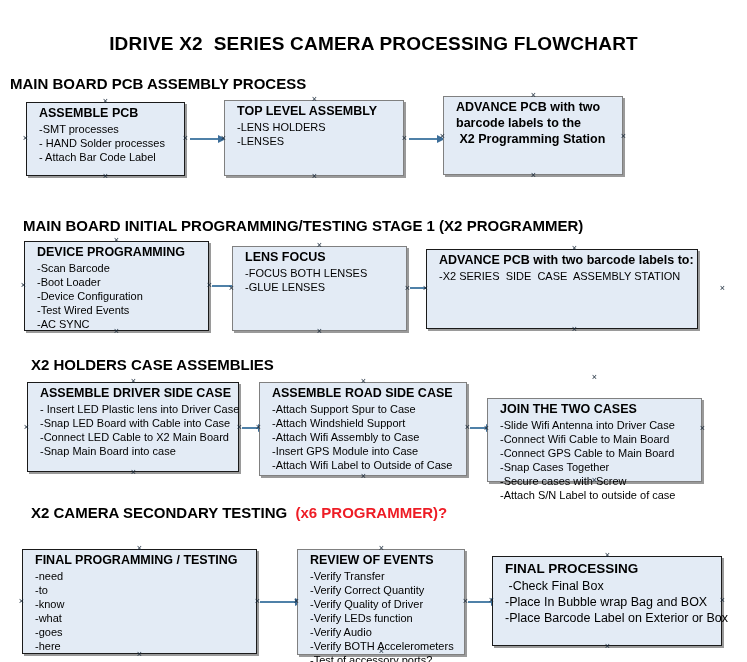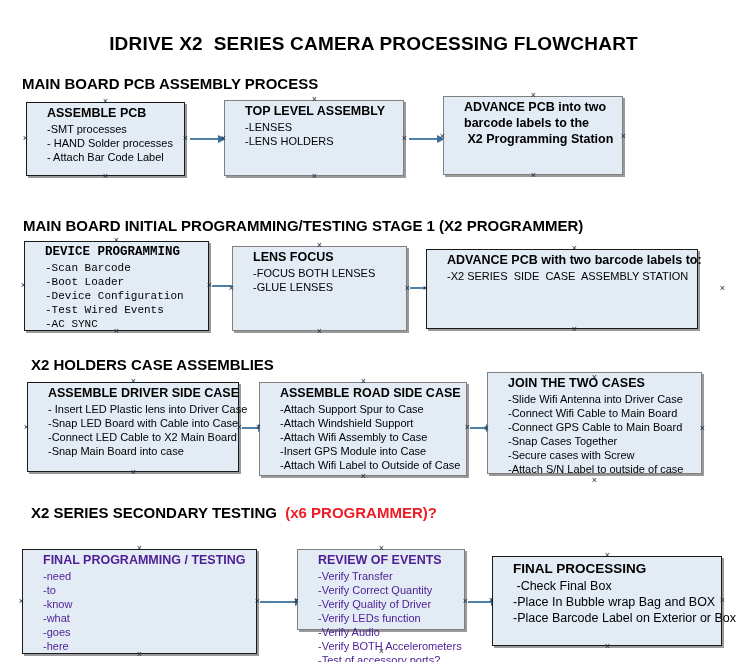--- a/index.html
+++ b/index.html
@@ -44,41 +44,41 @@
   .section-head .accent {
     color: #ee1c25;
   }
   
   .node {
     position: absolute;
     background: #e3ebf5;
     border: 1px solid #1a1a1a;
     box-sizing: border-box;
     box-shadow: 2px 2px 0 0 #9a9a9a;
-    padding: 3px 4px 0 20px;
+    padding: 3px 4px 0 12px;
   }
   .node.gray-edge {
     border-color: #808080;
     border-right-color: #808080;
   }
   .node .node-title {
     font-size: 12.5px;
     font-weight: bold;
     line-height: 15px;
     white-space: pre;
     margin-bottom: 1px;
   }
   .node .node-line {
     font-size: 11px;
     line-height: 14px;
     white-space: pre;
   }
   .node.red .node-title,
   .node.red .node-line {
-    color: #4c1d95;
+    color: #000000;
   }
   .node.big-title .node-title {
     font-size: 13.5px;
     line-height: 17px;
   }
   .node.big-line .node-line {
     font-size: 12.5px;
     line-height: 16px;
   }
   .node.overflow {
@@ -115,60 +115,60 @@
   }
   .xmark::before { content: "\00D7"; }
 </style>
 </head>
 <body>
 
 <div id="canvas">
 
   <div class="title">IDRIVE X2  SERIES CAMERA PROCESSING FLOWCHART</div>
 
-  <div class="section-head" style="left:22px; top:59px;">MAIN BOARD PCB ASSEMBLY PROCESS</div>
+  <div class="section-head" style="left:10px; top:59px;">MAIN BOARD PCB ASSEMBLY PROCESS</div>
 
   <div class="node" style="left:26px; top:86px; width:159px; height:74px;">
     <div class="node-title">ASSEMBLE PCB</div>
     <div class="node-line">-SMT processes</div>
     <div class="node-line">- HAND Solder processes</div>
     <div class="node-line">- Attach Bar Code Label</div>
   </div>
   <span class="xmark" style="left:102px; top:82px;"></span>
   <span class="xmark" style="left:102px; top:157px;"></span>
   <span class="xmark" style="left:22px; top:119px;"></span>
   <span class="xmark" style="left:182px; top:119px;"></span>
 
   <div class="arrow" style="left:190px; top:122px; width:29px;"></div>
 
   <div class="node gray-edge" style="left:224px; top:84px; width:180px; height:76px;">
     <div class="node-title">TOP LEVEL ASSEMBLY</div>
+    <div class="node-line">-LENS HOLDERS</div>
     <div class="node-line">-LENSES</div>
-    <div class="node-line">-LENS HOLDERS</div>
   </div>
   <span class="xmark" style="left:311px; top:80px;"></span>
   <span class="xmark" style="left:311px; top:157px;"></span>
   <span class="xmark" style="left:220px; top:119px;"></span>
   <span class="xmark" style="left:401px; top:119px;"></span>
 
   <div class="arrow" style="left:409px; top:122px; width:29px;"></div>
 
   <div class="node gray-edge" style="left:443px; top:80px; width:180px; height:79px;">
-    <div class="node-title">ADVANCE PCB into two</div>
+    <div class="node-title">ADVANCE PCB with two</div>
     <div class="node-title">barcode labels to the</div>
     <div class="node-title"> X2 Programming Station</div>
   </div>
   <span class="xmark" style="left:530px; top:76px;"></span>
   <span class="xmark" style="left:530px; top:156px;"></span>
   <span class="xmark" style="left:439px; top:117px;"></span>
   <span class="xmark" style="left:620px; top:117px;"></span>
 
   <div class="section-head" style="left:23px; top:201px;">MAIN BOARD INITIAL PROGRAMMING/TESTING STAGE 1 (X2 PROGRAMMER)</div>
 
-  <div class="node" style="left:24px; top:225px; width:185px; height:90px;font-family:Liberation Mono, monospace;">
+  <div class="node" style="left:24px; top:225px; width:185px; height:90px;">
     <div class="node-title">DEVICE PROGRAMMING</div>
     <div class="node-line">-Scan Barcode</div>
     <div class="node-line">-Boot Loader</div>
     <div class="node-line">-Device Configuration</div>
     <div class="node-line">-Test Wired Events</div>
     <div class="node-line">-AC SYNC</div>
   </div>
   <span class="xmark" style="left:113px; top:221px;"></span>
   <span class="xmark" style="left:113px; top:312px;"></span>
   <span class="xmark" style="left:20px; top:266px;"></span>
@@ -221,53 +221,53 @@
     <div class="node-line">-Insert GPS Module into Case</div>
     <div class="node-line">-Attach Wifi Label to Outside of Case</div>
   </div>
   <span class="xmark" style="left:360px; top:362px;"></span>
   <span class="xmark" style="left:360px; top:457px;"></span>
   <span class="xmark" style="left:255px; top:408px;"></span>
   <span class="xmark" style="left:464px; top:408px;"></span>
 
   <div class="arrow" style="left:470px; top:411px; width:17px;"></div>
 
-  <div class="node gray-edge" style="left:487px; top:356px; width:215px; height:102px;">
+  <div class="node gray-edge" style="left:487px; top:382px; width:215px; height:84px;">
     <div class="node-title">JOIN THE TWO CASES</div>
     <div class="node-line">-Slide Wifi Antenna into Driver Case</div>
     <div class="node-line">-Connect Wifi Cable to Main Board</div>
     <div class="node-line">-Connect GPS Cable to Main Board</div>
     <div class="node-line">-Snap Cases Together</div>
     <div class="node-line">-Secure cases with Screw</div>
     <div class="node-line">-Attach S/N Label to outside of case</div>
   </div>
   <span class="xmark" style="left:591px; top:358px;"></span>
   <span class="xmark" style="left:591px; top:461px;"></span>
   <span class="xmark" style="left:483px; top:409px;"></span>
   <span class="xmark" style="left:699px; top:409px;"></span>
 
-  <div class="section-head" style="left:31px; top:488px;"><span>X2 SERIES SECONDARY TESTING </span><span class="accent"> (x6 PROGRAMMER)?</span></div>
+  <div class="section-head" style="left:31px; top:488px;"><span>X2 CAMERA SECONDARY TESTING </span><span class="accent"> (x6 PROGRAMMER)?</span></div>
 
   <div class="node red" style="left:22px; top:533px; width:235px; height:105px;">
     <div class="node-title">FINAL PROGRAMMING / TESTING</div>
     <div class="node-line">-need</div>
     <div class="node-line">-to</div>
     <div class="node-line">-know</div>
     <div class="node-line">-what</div>
     <div class="node-line">-goes</div>
     <div class="node-line">-here</div>
   </div>
   <span class="xmark" style="left:136px; top:529px;"></span>
   <span class="xmark" style="left:136px; top:635px;"></span>
   <span class="xmark" style="left:18px; top:582px;"></span>
   <span class="xmark" style="left:254px; top:582px;"></span>
 
   <div class="arrow" style="left:260px; top:585px; width:36px;"></div>
 
-  <div class="node red gray-edge overflow" style="left:297px; top:533px; width:168px; height:81px;">
+  <div class="node red gray-edge overflow" style="left:297px; top:533px; width:168px; height:106px;">
     <div class="node-title">REVIEW OF EVENTS</div>
     <div class="node-line">-Verify Transfer</div>
     <div class="node-line">-Verify Correct Quantity</div>
     <div class="node-line">-Verify Quality of Driver</div>
     <div class="node-line">-Verify LEDs function</div>
     <div class="node-line">-Verify Audio</div>
     <div class="node-line">-Verify BOTH Accelerometers</div>
     <div class="node-line">-Test of accessory ports?</div>
   </div>
   <span class="xmark" style="left:378px; top:529px;"></span>

